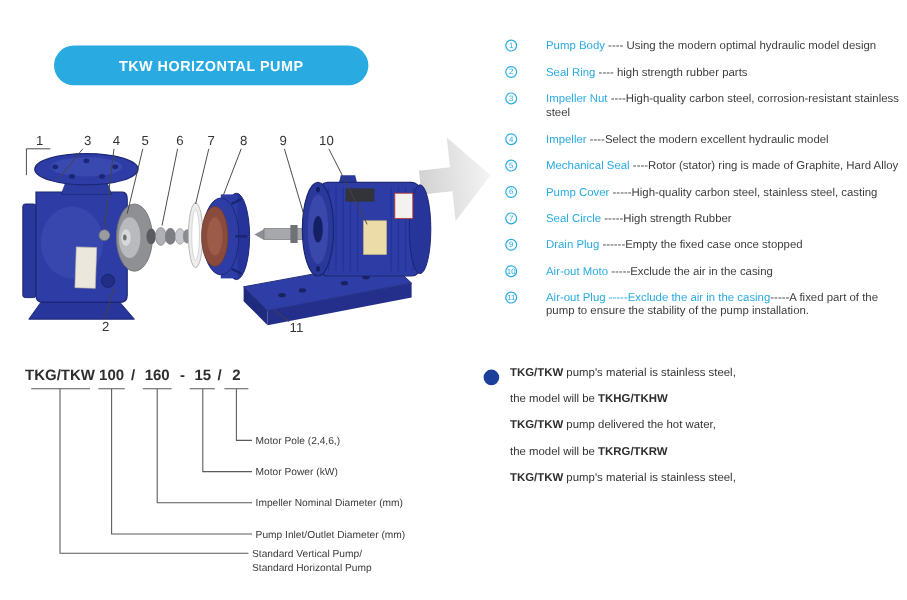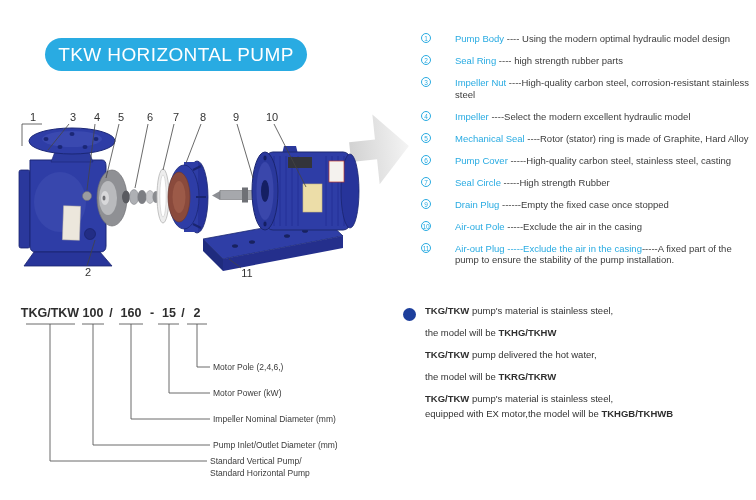--- a/index.html
+++ b/index.html
@@ -2,21 +2,21 @@
 <html><head>
 <meta charset="utf-8">
 <style>
   html,body{margin:0;padding:0;background:#fff;}
   #page{position:relative;width:756px;height:500px;background:#ffffff;overflow:hidden;
         font-family:"Liberation Sans", sans-serif;color:#3c3c3c;}
 
   
   .banner{position:absolute;left:45px;top:38px;width:262px;height:33px;background:#29abe2;
           border-radius:17px;display:flex;align-items:center;justify-content:center;}
-  .banner span{color:#fff;font-weight:normal;font-size:19px;letter-spacing:.4px;text-align:center;}
+  .banner span{color:#fff;font-weight:bold;font-size:12px;letter-spacing:.4px;text-align:center;}
 
   
   .parts-list{position:absolute;left:421px;top:33px;width:334px;}
   .part-item{position:relative;padding-left:34px;font-size:9.5px;line-height:11.5px;
              margin-bottom:10.5px;color:#3c3c3c;}
   .circ{position:absolute;left:0;top:0;width:10px;height:10px;border:1px solid #29abe2;
         border-radius:50%;color:#29abe2;font-size:6.5px;line-height:9px;text-align:center;
         box-sizing:border-box;}
   .pname{color:#29abe2;}
 
@@ -163,21 +163,21 @@
 
   <div class="parts-list">
     <div class="part-item"><span class="circ">1</span><span class="pname">Pump Body</span><span> ---- Using the modern optimal hydraulic model design</span></div>
     <div class="part-item"><span class="circ">2</span><span class="pname">Seal Ring</span><span> ---- high strength rubber parts</span></div>
     <div class="part-item"><span class="circ">3</span><span class="pname">Impeller Nut</span><span> ----High-quality carbon steel, corrosion-resistant stainless steel</span></div>
     <div class="part-item"><span class="circ">4</span><span class="pname">Impeller</span><span> ----Select the modern excellent hydraulic model</span></div>
     <div class="part-item"><span class="circ">5</span><span class="pname">Mechanical Seal</span><span> ----Rotor (stator) ring is made of Graphite, Hard Alloy</span></div>
     <div class="part-item"><span class="circ">6</span><span class="pname">Pump Cover</span><span> -----High-quality carbon steel, stainless steel, casting</span></div>
     <div class="part-item"><span class="circ">7</span><span class="pname">Seal Circle</span><span> -----High strength Rubber</span></div>
     <div class="part-item"><span class="circ">9</span><span class="pname">Drain Plug</span><span> ------Empty the fixed case once stopped</span></div>
-    <div class="part-item"><span class="circ">10</span><span class="pname">Air-out Pole</span><span> -----Exclude the air in the casing</span></div>
+    <div class="part-item"><span class="circ">10</span><span class="pname">Air-out Moto</span><span> -----Exclude the air in the casing</span></div>
     <div class="part-item"><span class="circ">11</span><span class="pname">Air-out Plug -----Exclude the air in the casing</span><span>-----A fixed part of the pump to ensure the stability of the pump installation.</span></div>
   </div>
 
   <svg class="model-svg" width="400" height="205" viewBox="0 295 400 205">
     <g font-weight="bold" font-size="12.5" fill="#2e2e2e" text-anchor="middle">
       <text x="50" y="317">TKG/TKW</text>
       <text x="93" y="317">100</text>
       <text x="111" y="317">/</text>
       <text x="131" y="317">160</text>
       <text x="152" y="317">-</text>
@@ -204,17 +204,16 @@
   </svg>
 
   <div class="notes">
     <div class="bullet"></div>
     <div class="note-lines">
       <div class="note-line"><b>TKG/TKW</b><span> pump's material is stainless steel,</span><b></b></div>
       <div class="note-line"><b></b><span>the model will be </span><b>TKHG/TKHW</b></div>
       <div class="note-line"><b>TKG/TKW</b><span> pump delivered the hot water,</span><b></b></div>
       <div class="note-line"><b></b><span>the model will be </span><b>TKRG/TKRW</b></div>
       <div class="note-line tight"><b>TKG/TKW</b><span> pump's material is stainless steel,</span><b></b></div>
-      <div class="note-line"><b></b><span>equipped with EX motor,the model will be </span><b>TKHGB/TKHWB</b></div>
     </div>
   </div>
 
 </div>
 
 </body></html>

